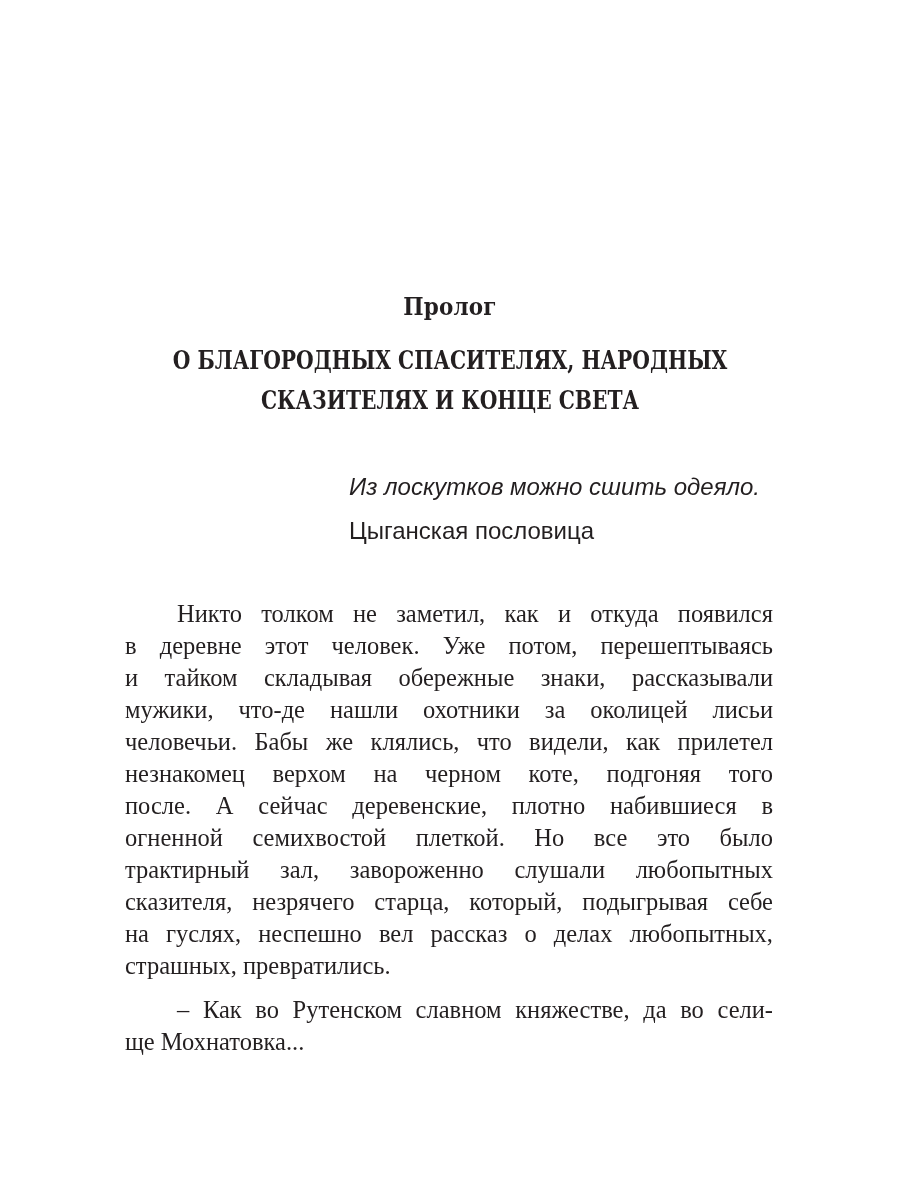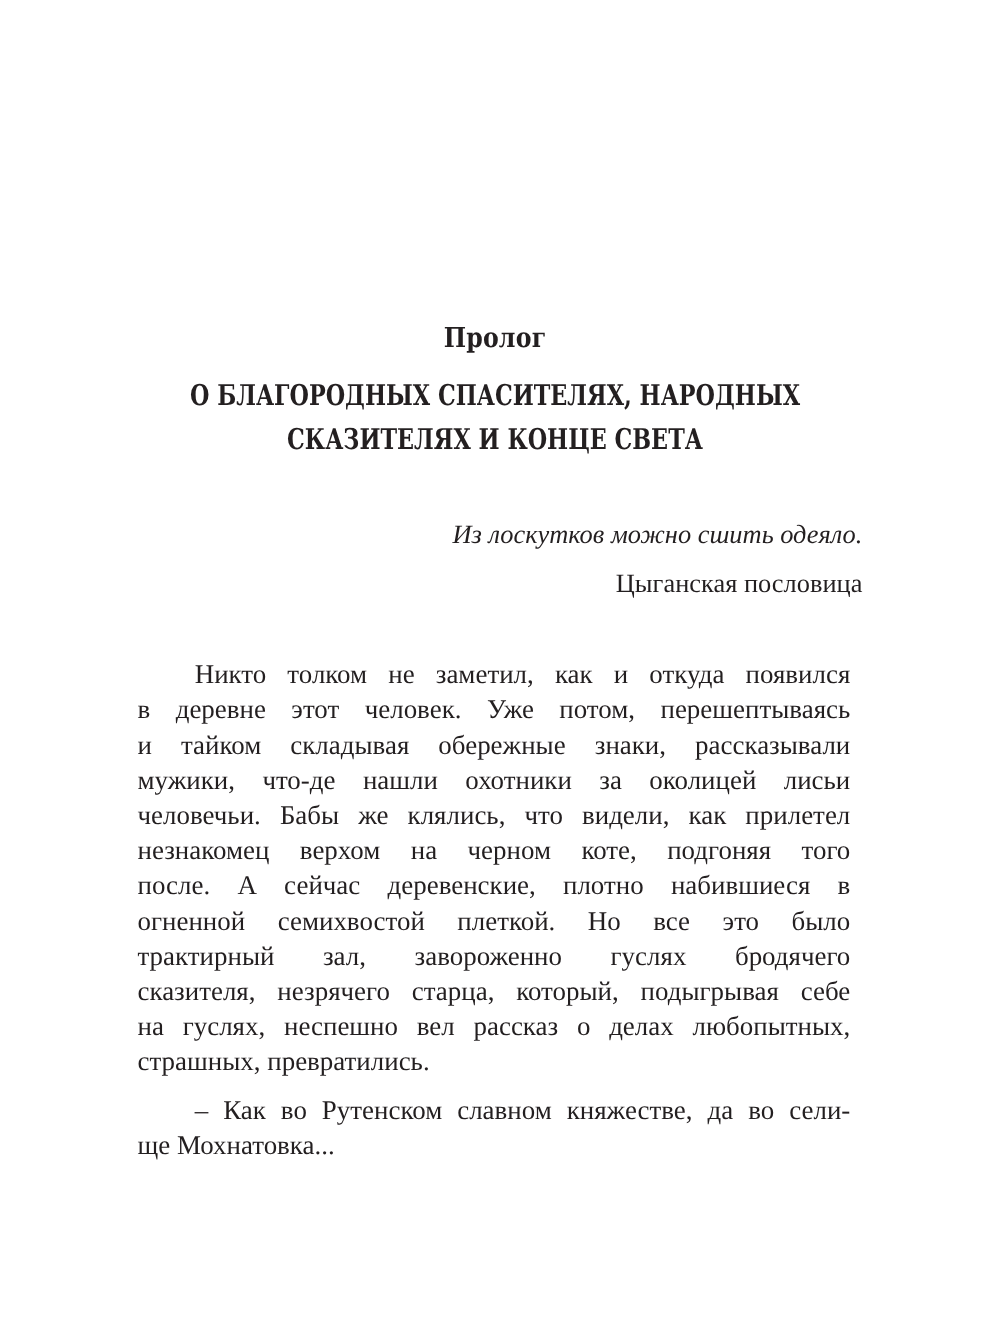--- a/index.html
+++ b/index.html
@@ -39,24 +39,23 @@
       font-family: "DejaVu Serif", serif;
       font-weight: bold;
       font-size: 26px;
       line-height: 40px;
       transform: scaleX(0.78);
       transform-origin: 450px 0;
     }
     .chapter-title .tline { display: block; white-space: nowrap; }
     .epigraph {
       position: absolute;
-      right: 116px;
+      right: 140px;
       top: 470px;
-      text-align: right;
-      font-family: Liberation Serif, serif;
+      font-family: Liberation Sans, sans-serif;
     }
     .epigraph-quote {
       font-style: italic;
       font-size: 24px;
       line-height: 34px;
       white-space: nowrap;
     }
     .epigraph-source {
       font-size: 24px;
       line-height: 34px;
@@ -103,21 +102,21 @@
   <div class="body-text">
     <div class="paragraph">
       <span class="line indent">Никто толком не заметил, как и откуда появился</span>
       <span class="line">в деревне этот человек. Уже потом, перешептываясь</span>
       <span class="line">и тайком складывая обережные знаки, рассказывали</span>
       <span class="line">мужики, что-де нашли охотники за околицей лисьи</span>
       <span class="line">человечьи. Бабы же клялись, что видели, как прилетел</span>
       <span class="line">незнакомец верхом на черном коте, подгоняя того</span>
       <span class="line">после. А сейчас деревенские, плотно набившиеся в</span>
       <span class="line">огненной семихвостой плеткой. Но все это было</span>
-      <span class="line">трактирный зал, завороженно гуслях бродячего</span>
+      <span class="line">трактирный зал, завороженно слушали любопытных</span>
       <span class="line">сказителя, незрячего старца, который, подыгрывая себе</span>
       <span class="line">на гуслях, неспешно вел рассказ о делах любопытных,</span>
       <span class="line last">страшных, превратились.</span>
     </div>
     <div class="para-gap"></div>
     <div class="paragraph">
       <span class="line indent">– Как во Рутенском славном княжестве, да во сели-</span>
       <span class="line last">ще Мохнатовка...</span>
     </div>
   </div>

